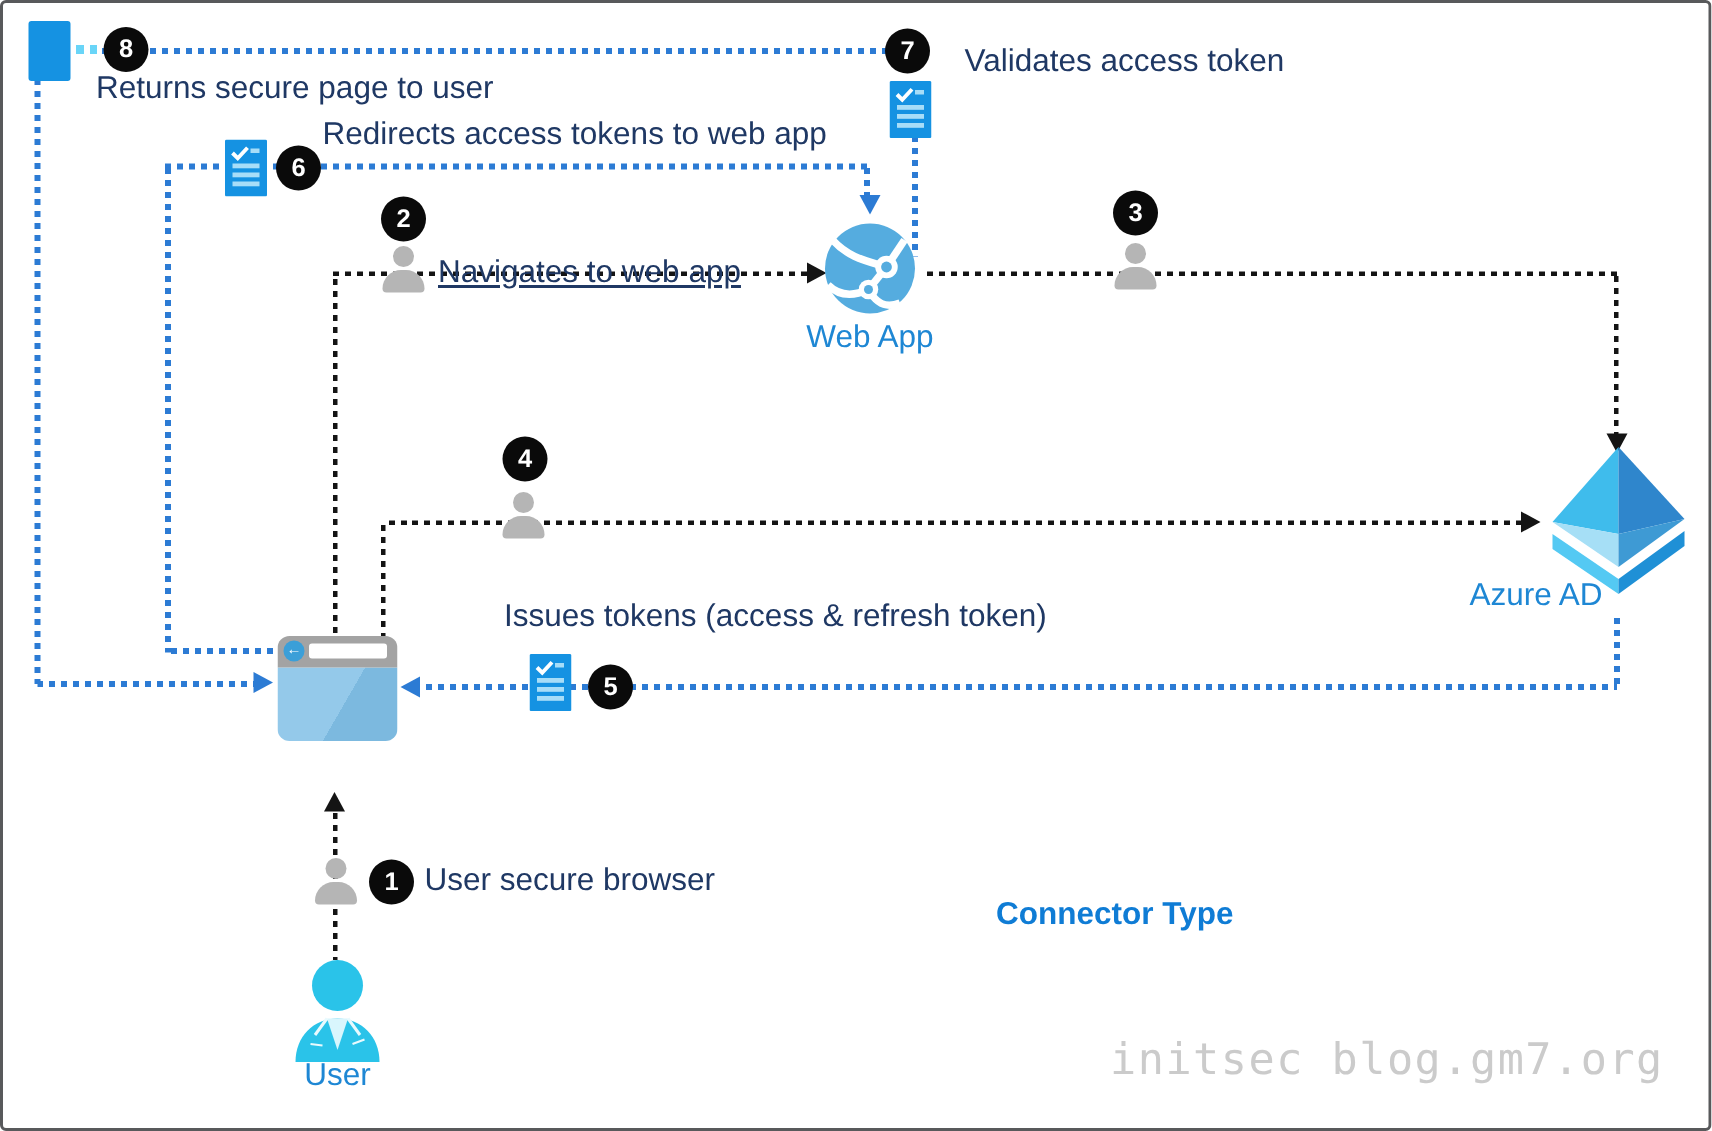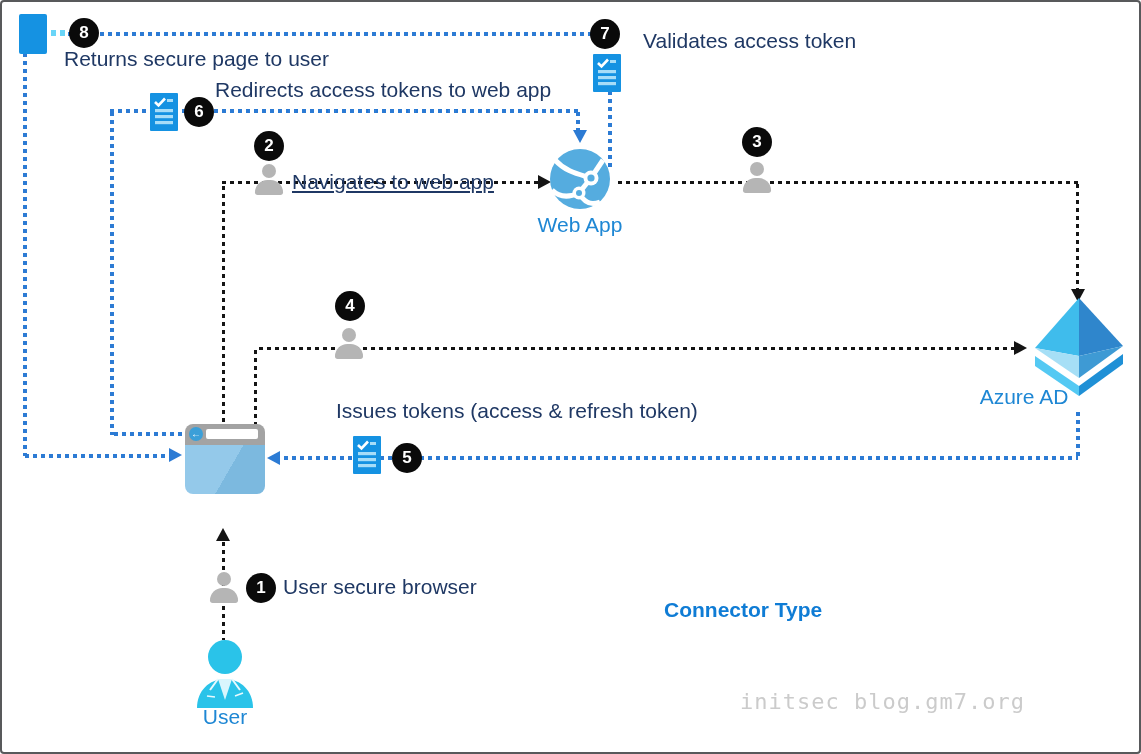--- a/index.html
+++ b/index.html
@@ -53,21 +53,21 @@
   .browser .addr{position:absolute;left:21px;top:5px;width:52px;height:10px;background:#fff;border-radius:2px;}
   .browser .page{height:49px;background:linear-gradient(120deg,#94C9EA 54%,#7CB9DF 54%);}
   .legend-box{position:absolute;left:662px;top:588px;width:288px;height:102px;border:2px solid #1F3864;background:#fff;z-index:4;}
   .legend-title{position:absolute;left:662px;top:556px;font-size:21px;font-weight:bold;color:var(--legend-title);z-index:4;margin-top:40px;}
   .legend-label{position:absolute;font-size:21px;color:var(--step-text);white-space:nowrap;}
   .legend-shaft-black{position:absolute;height:3px;width:56px;
     background:repeating-linear-gradient(90deg,var(--auth-line) 0 4px,transparent 4px 8px);}
   .legend-shaft-blue{position:absolute;height:4px;width:56px;
     background:repeating-linear-gradient(90deg,var(--token-line) 0 4px,transparent 4px 8px);}
   .watermark{position:absolute;left:738px;top:687px;font-family:"DejaVu Sans Mono",monospace;
-             font-size:22px;color:#CBCBCB;letter-spacing:1px;z-index:5;white-space:nowrap;}
+             font-size:29px;color:#CBCBCB;letter-spacing:1px;z-index:5;white-space:nowrap;}
 </style>
 </head>
 <body>
 
 <div class="canvas">
 
   <div class="v-black" style="left:220px;top:540px;height:98px;"></div>
   <div class="ar ar-u-black" style="left:214px;top:526px;"></div>
 
   <div class="v-black" style="left:220px;top:184px;height:239px;"></div>

